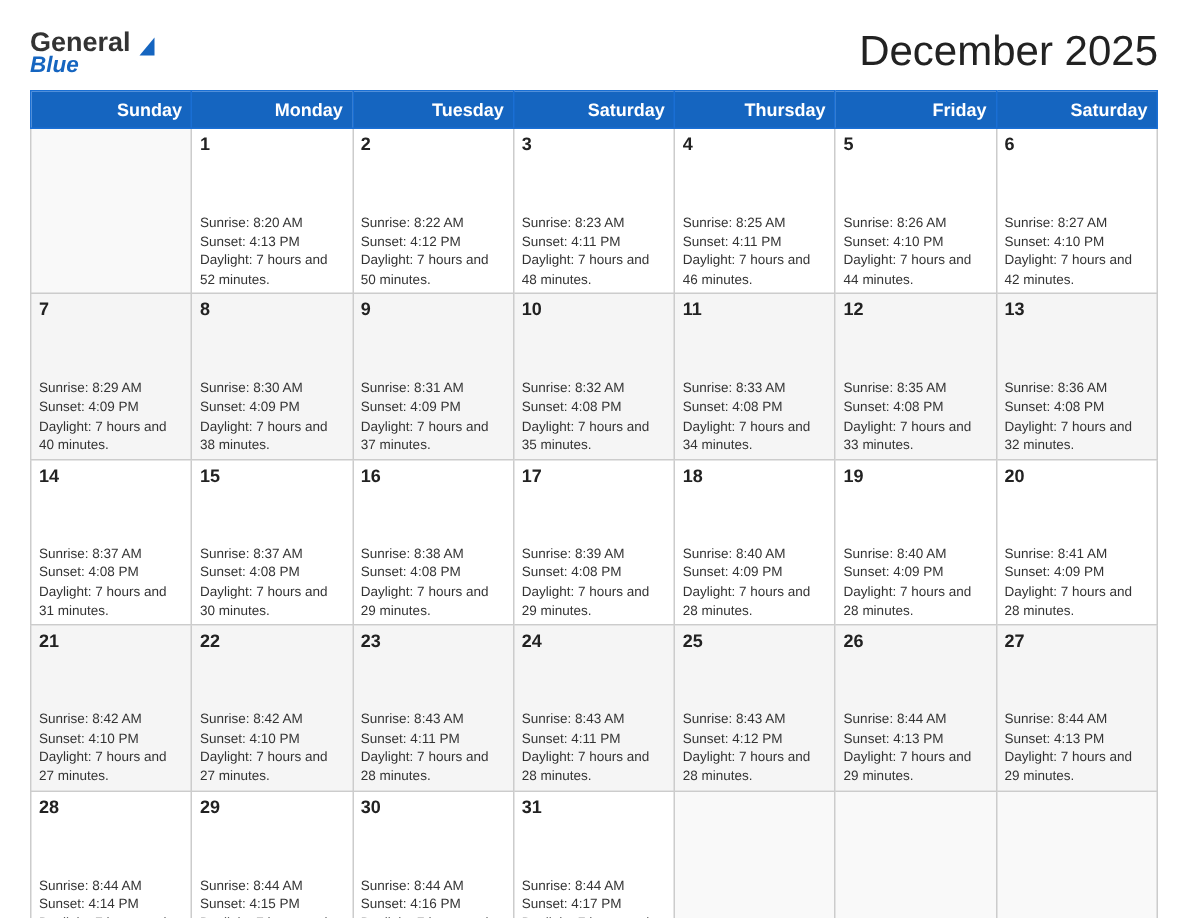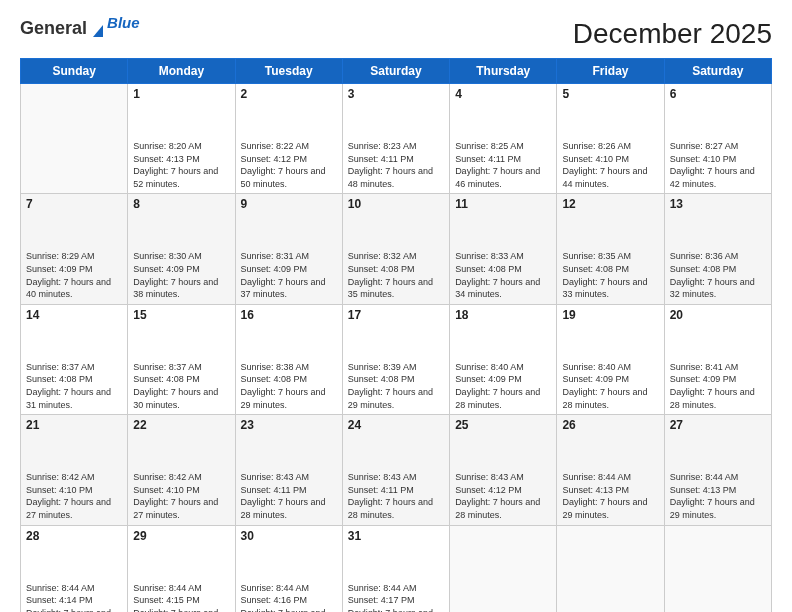--- a/index.html
+++ b/index.html
@@ -18,21 +18,21 @@
       flex-direction: column;
     }
     .header {
       display: flex;
       justify-content: space-between;
       align-items: flex-start;
       margin-bottom: 8px;
     }
     .logo {
       display: flex;
-      flex-direction: row;
+      flex-direction: column;
       align-items: flex-start;
     }
     .logo-line {
       display: flex;
       align-items: center;
     }
     .title-block {
       text-align: left;
     }
     .cal-title {
@@ -49,21 +49,21 @@
       border: 1px solid #ccc;
       border-collapse: collapse;
       width: 100%;
       table-layout: fixed;
     }
     .calendar th {
       background: #1565c0;
       color: #fff;
       font-size: 12px;
       font-weight: bold;
-      text-align: center;
+      text-align: right;
       padding: 5px 6px;
       border: 1px solid #1a6fd4;
     }
     .calendar td {
       border: 1px solid #ccc;
       vertical-align: top;
       padding: 3px 5px;
       font-size: 9.5px;
       color: #333;
       height: 82px;

